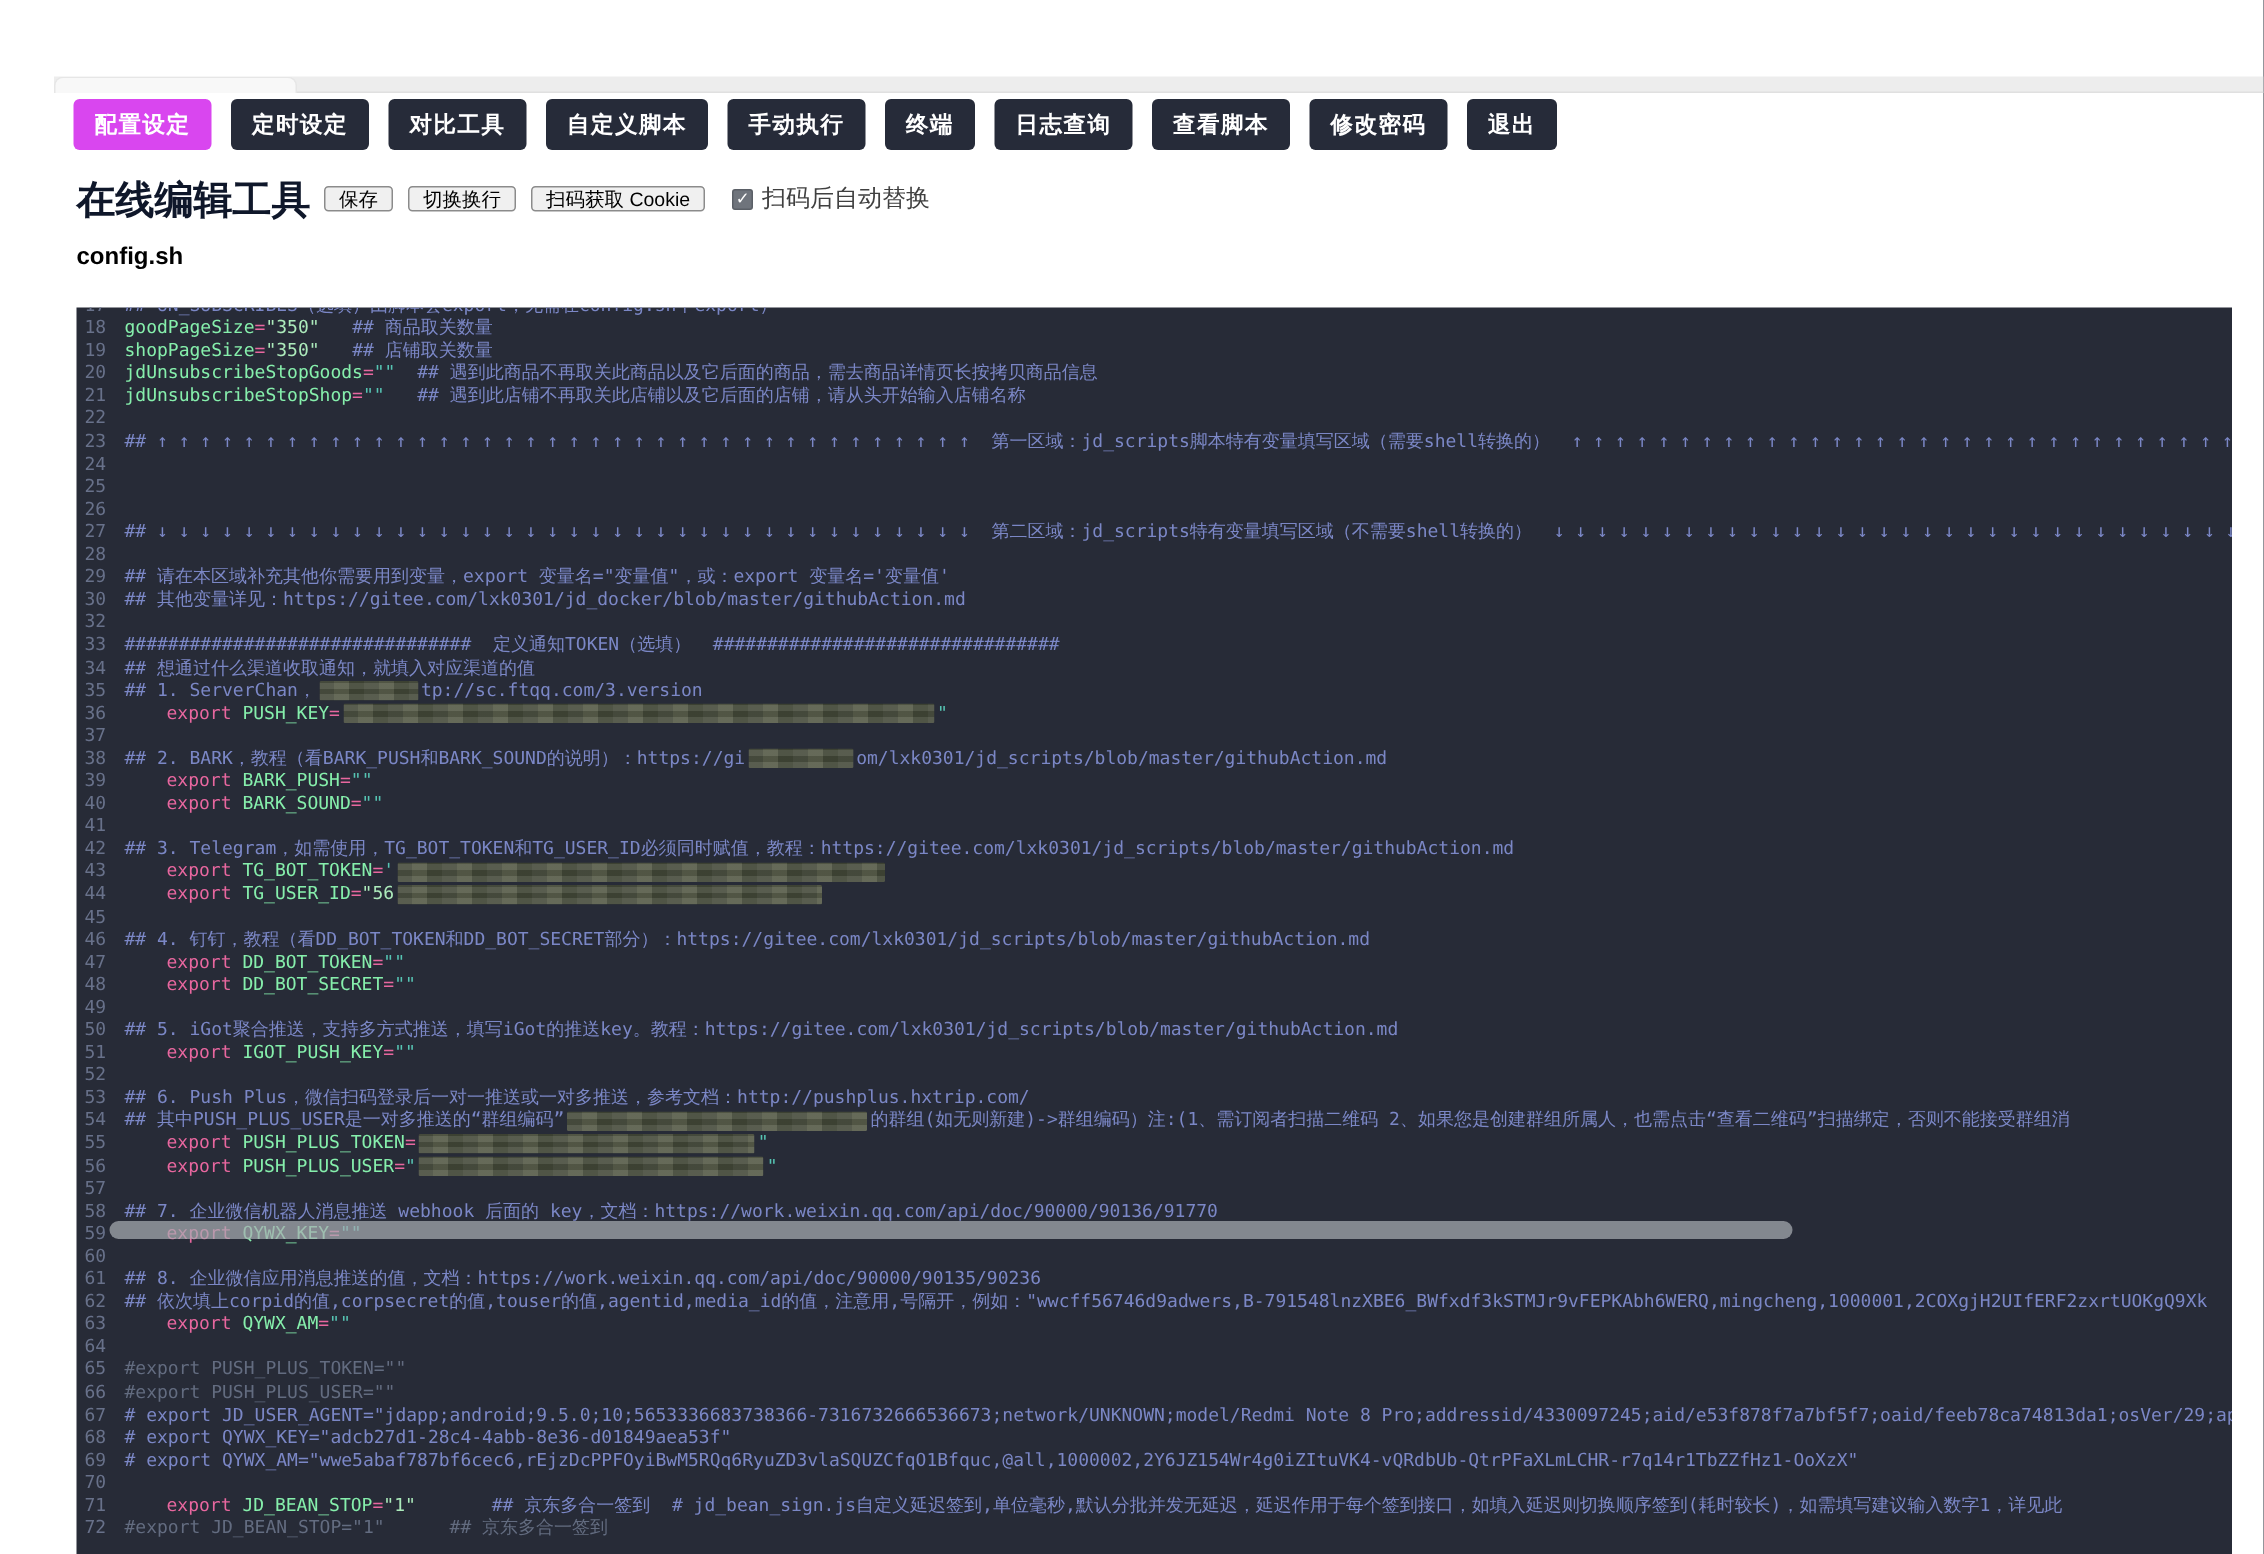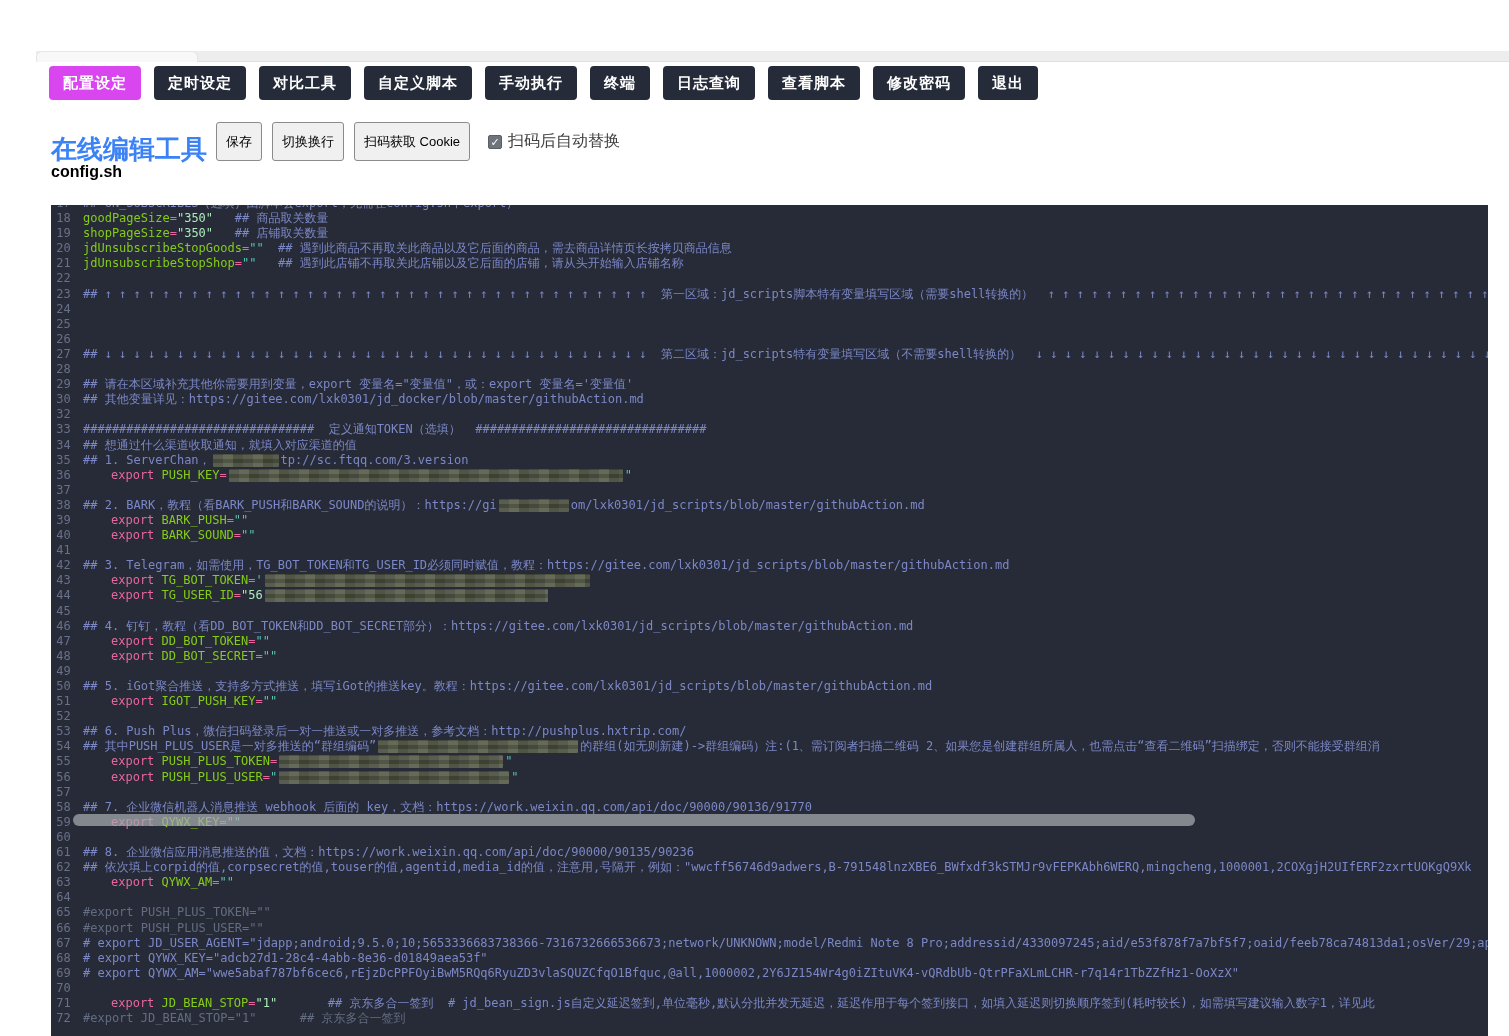--- a/index.html
+++ b/index.html
@@ -7,41 +7,41 @@
   body { position:relative; overflow:hidden; background:#ffffff; font-family:"Liberation Sans",sans-serif; }
 
   .top-strip { position:absolute; left:36px; top:51px; width:1473px; height:11px; background:#ededed; border-bottom:1px solid #e0e0e0; }
   .top-strip-inner { position:absolute; left:0; top:0; width:162px; height:11px; background:#f8f8f8; border:1px solid #e6e6e6; border-bottom:none; border-radius:6px 6px 0 0; }
 
   .nav { position:absolute; left:49px; top:66px; display:flex; gap:13px; }
   .nav-btn { height:34px; padding:0 14px; background:#262b39; color:#fff; font-size:15px; font-weight:bold;
              letter-spacing:1px; border-radius:4px; display:flex; align-items:center; cursor:pointer; }
   .nav-btn.active { background:#d946ef; }
 
-  .page-title { position:absolute; left:51px; top:132px; font-size:26px; font-weight:bold; color:#3b82f6; }
+  .page-title { position:absolute; left:51px; top:116px; font-size:26px; font-weight:bold; color:#0f172a; }
 
   .toolbar { position:absolute; left:216px; top:122px; display:flex; gap:10px; align-items:center; }
-  .tb-btn { height:39px; padding:0 9px; background:#f0f0f0; border:1px solid #8b8b8b; border-radius:3px;
+  .tb-btn { height:17px; padding:0 9px; background:#f0f0f0; border:1px solid #8b8b8b; border-radius:3px;
             font-size:13px; color:#000; display:flex; align-items:center; cursor:pointer; white-space:nowrap; }
   .checkbox-wrap { display:flex; align-items:center; gap:6px; margin-left:8px; cursor:pointer; }
   .checkbox { width:14px; height:14px; background:#6f747c; border:1px solid #5a5f66; border-radius:2px;
               color:#fff; font-size:11px; line-height:13px; text-align:center; }
   .checkbox-label { font-size:16px; color:#404040; }
 
   .filename { position:absolute; left:51px; top:163px; font-size:16px; font-weight:bold; color:#000; }
 
   .editor { position:absolute; left:51px; top:205px; width:1437px; height:831px; background:#272b37; overflow:hidden; }
   .code { margin-top:-9px; }
   .cl { white-space:pre; font-family:"DejaVu Sans Mono",monospace; font-size:12px; height:15.1px; line-height:15.1px; color:#c7cede; }
   .ln { display:inline-block; width:25px; text-align:center; color:#68718a; margin-right:7px; }
   .tok-c { color:#7b87c6;margin-top:32px; }
   .tok-d { color:#636c80; }
   .tok-k { color:#e8679f;margin-left:28px; }
   .tok-o { color:#e8679f; }
-  .tok-v { color:#84cc16; }
+  .tok-v { color:#86efac; }
   .tok-s { color:#aceabb; }
   .tok-q { color:#56c4b3; }
   .tok-p { color:#c7cede; }
   .tok-x { display:inline-block; height:13px; vertical-align:middle; margin:0 2px; border-radius:1px;
            background:
              repeating-linear-gradient(0deg, rgba(255,255,255,.07) 0 4px, rgba(0,0,0,.10) 4px 8px),
              repeating-linear-gradient(90deg, #4c5142 0 10px, #5a5f4c 10px 20px, #434838 20px 30px);
            filter:blur(.4px); }
 
   .hscroll { position:absolute; left:73px; top:814px; width:1122px; height:12px; border-radius:6px;

